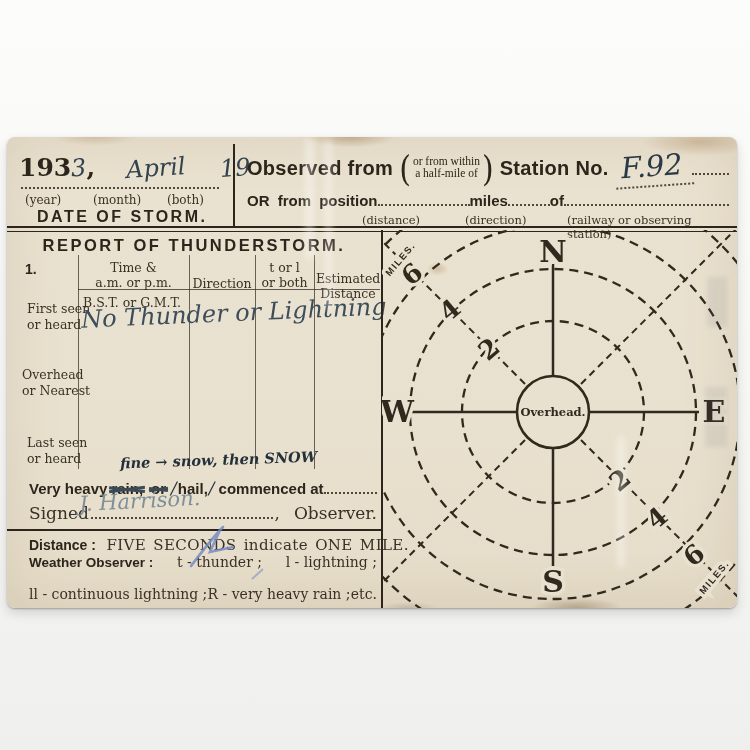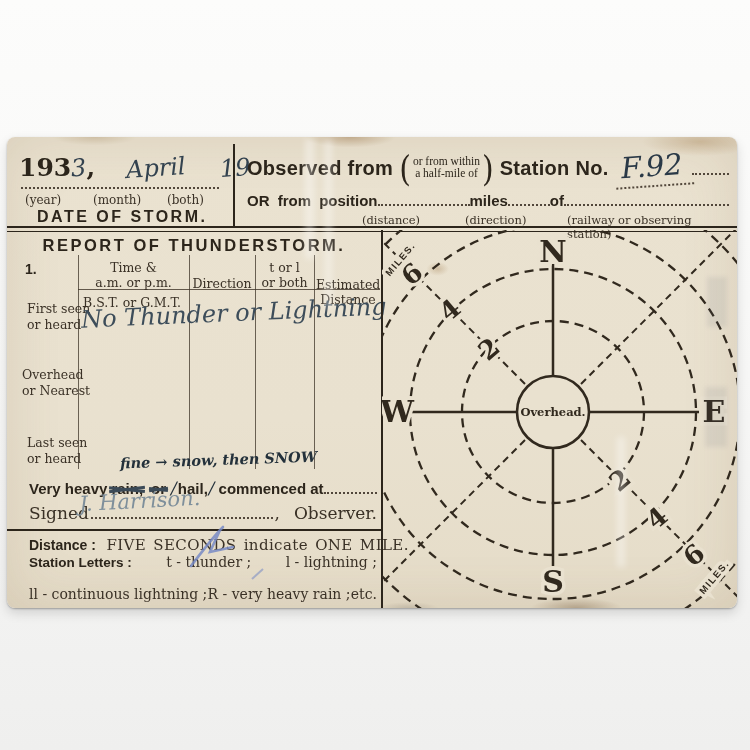--- a/index.html
+++ b/index.html
@@ -161,21 +161,21 @@
       <span class="sb abs" style="left:18px;top:6px;font-size:14px">1.</span>
       <div class="colhead" style="left:73px;width:107px;top:5px">
         <div>Time &amp;</div>
         <div>a.m. or p.m.</div>
       </div>
       <div class="colhead" style="left:184px;width:62px;top:21px">Direction</div>
       <div class="colhead" style="left:250px;width:55px;top:5px">
         <div>t or l</div>
         <div>or both</div>
       </div>
-      <div class="colhead" style="left:309px;width:64px;top:22px">
+      <div class="colhead" style="left:309px;width:64px;top:16px">
         <div>Estimated</div>
         <div>Distance</div>
       </div>
 
       <span class="rowlab" style="left:76px;top:40px">B.S.T. or G.M.T.</span>
       <div class="rowlab" style="left:20px;top:46px">
         <div>First seen</div>
         <div>or heard</div>
       </div>
       <div class="rowlab" style="left:15px;top:112px">
@@ -211,21 +211,21 @@
     <span class="hw signature">J. Harrison.</span>
 
     <div class="hrule"></div>
 
     <div class="dist-line">
       <span class="sb">Distance :</span>
       <span class="sf" style="margin-left:6px">FIVE SECONDS indicate ONE MILE.</span>
     </div>
 
     <div class="wl" style="top:417px">
-      <span class="sb">Station Letters :</span>
+      <span class="sb">Weather Observer :</span>
       <span class="sf">t - thunder ;</span>
       <span class="sf">l - lightning ;</span>
     </div>
     <div class="wl" style="top:449px">
       <span class="sf">ll - continuous lightning ;</span>
       <span class="sf">R - very heavy rain ;</span>
       <span class="sf">etc.</span>
     </div>
 
     <svg class="blue-scribble" width="54" height="44" viewBox="0 0 54 44">

